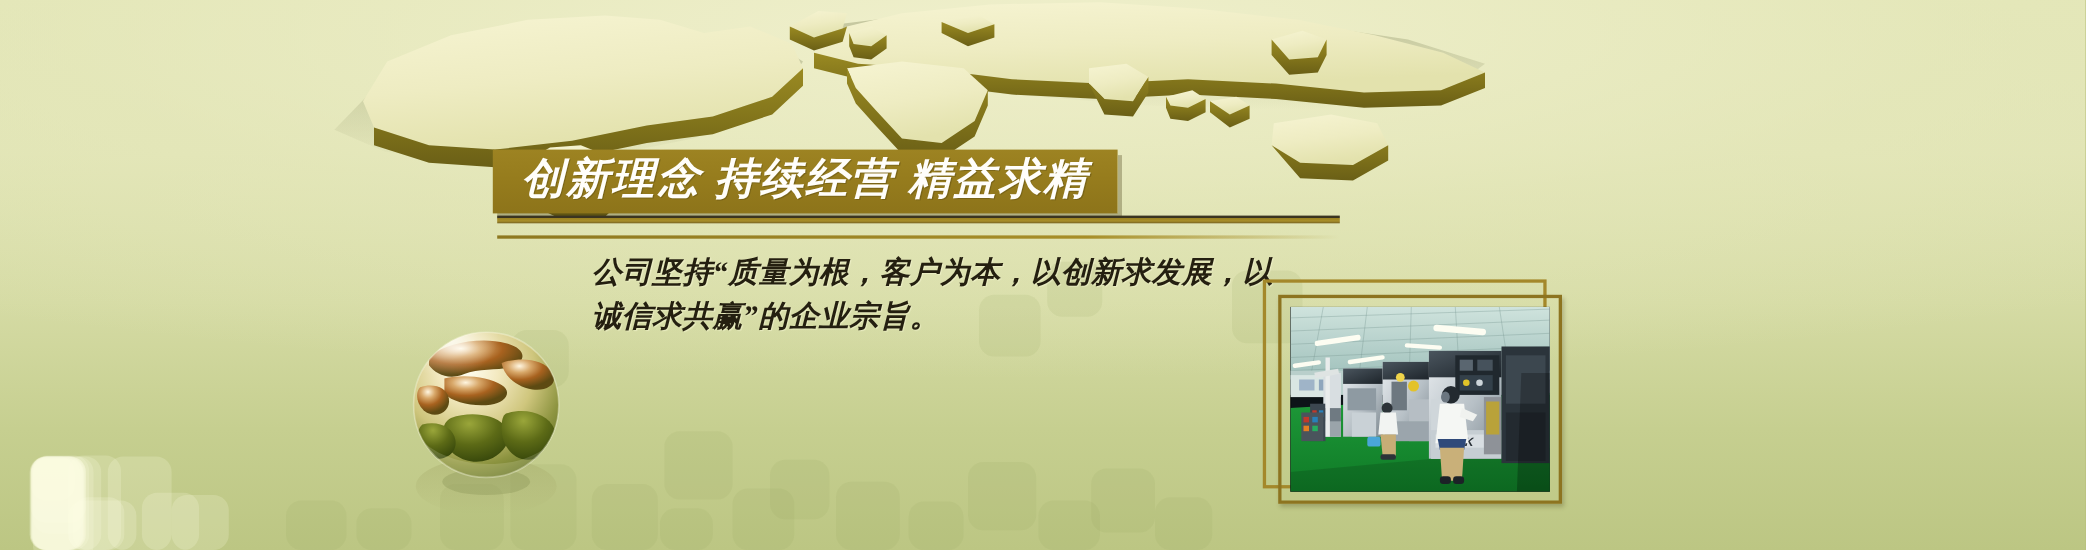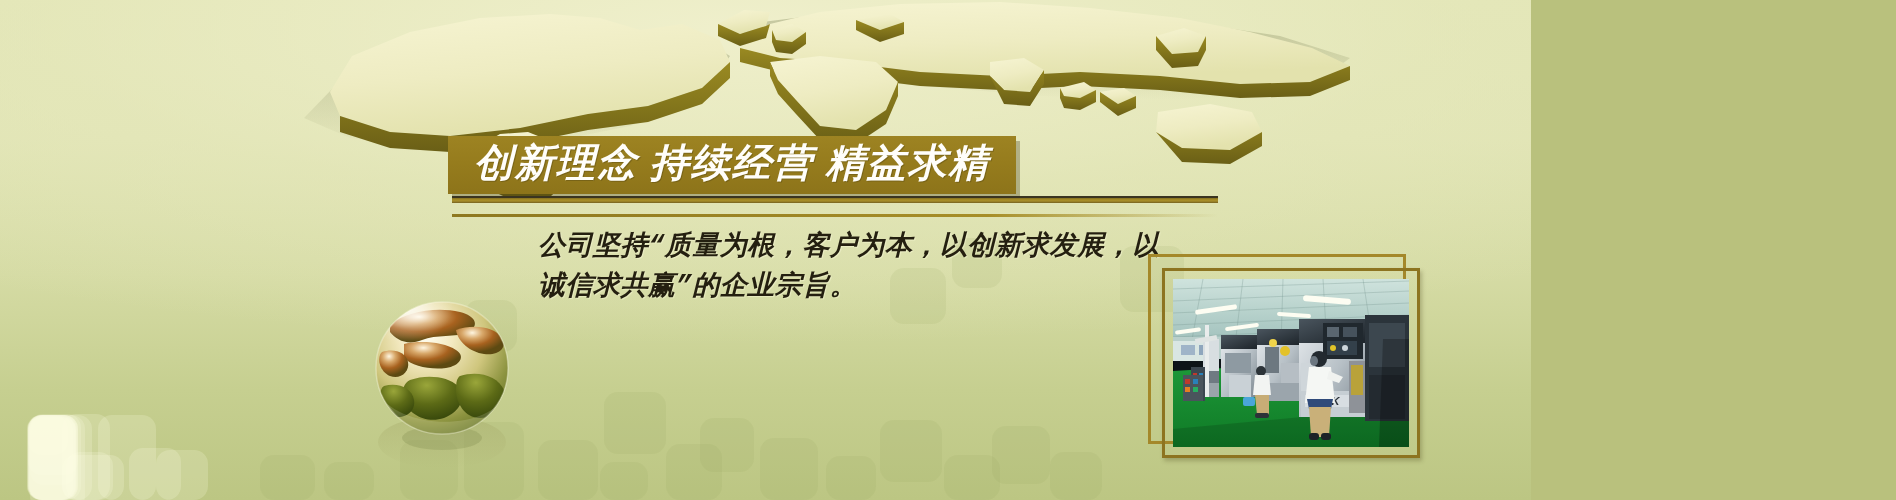--- a/index.html
+++ b/index.html
@@ -1,21 +1,21 @@
 <!DOCTYPE html>
 <html><head>
 <meta charset="utf-8">
 <style>
   * { margin:0; padding:0; box-sizing:border-box; }
   html,body { background:#b9c17d; }
   body { font-family:"Liberation Sans", sans-serif; }
 
   .banner-stage{
     position:relative;
-    width:1531px; height:500px;
+    width:1896px; height:500px;
     overflow:hidden;
     
     background:
       radial-gradient(120% 90% at 48% 6%, rgba(240,240,205,.95) 0%, rgba(231,233,190,.55) 38%, rgba(231,233,190,0) 70%),
       linear-gradient(to bottom, #e1e5b4 0%, #dfe3b2 28%, #d5dba4 55%, #c6cf90 78%, #bcc683 100%);
   }
 
   
   .deco-squares{ position:absolute; inset:0; pointer-events:none; }
   .sq{ position:absolute; border-radius:14px; background:rgba(255,255,230,.20); }
@@ -52,21 +52,21 @@
   .title-rule-2{
     position:absolute; left:452px; top:214px;
     width:766px; height:3px;
     background:linear-gradient(to right,#8e7820,#a78e28 70%,rgba(167,142,40,0));
   }
 
   
   .subtitle{
     position:absolute; left:538px; top:228px;
     width:640px;
-    font-family:Liberation Mono, monospace;
+    font-family:Liberation Serif, serif;
     font-style:italic; font-weight:bold;
     font-size:27px; line-height:1.48;
     color:#241f10; letter-spacing:.5px;
     text-shadow:1px 1px 1px rgba(255,255,225,.45);
   }
 
   
   .globe-wrap{ position:absolute; left:360px; top:290px; width:180px; height:195px; }
   .globe-wrap svg{ width:100%; height:100%; display:block; }
 

